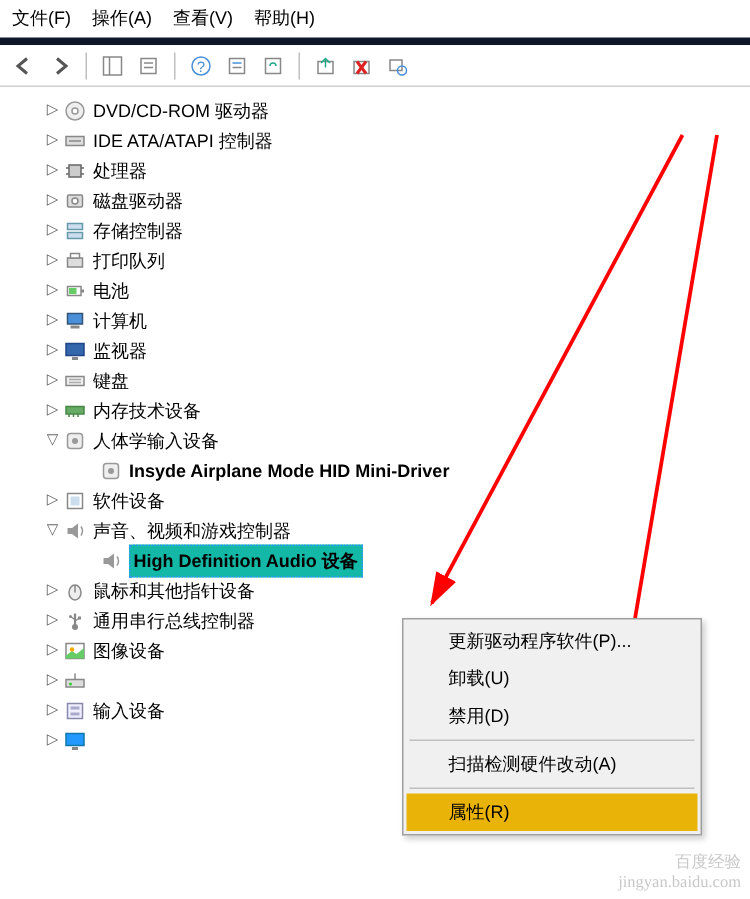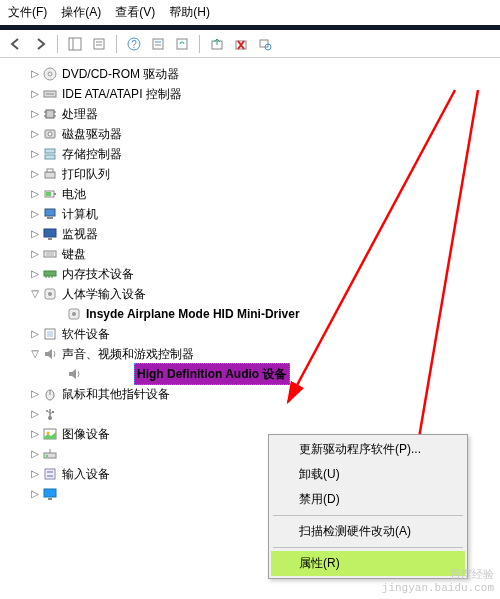--- a/index.html
+++ b/index.html
@@ -44,49 +44,48 @@
     display: inline-block;
     cursor: pointer;
   }
   .node .icon {
     width: 16px; height: 16px;
     display: inline-flex; align-items: center; justify-content: center;
     margin-right: 4px;
   }
   .node .label { cursor: default; }
   .selected .label {
-    background: #a21caf;
+    background: #14b8a6;
     border: 1px dotted #3399ff;
     padding: 0 2px;
-    margin-left: 48px;
   }
   .depth1 { padding-left: 24px; }
   .depth2 { padding-left: 48px; font-weight: bold; }
   .context-menu {
     position: absolute;
     background: #f0f0f0;
     border: 1px solid #a0a0a0;
     box-shadow: 2px 2px 4px rgba(0,0,0,0.2);
     padding: 2px;
     font-size: 12px;
   }
   .cm-item {
     padding: 4px 22px 4px 28px;
     cursor: default;
   }
-  .cm-item.highlight { background: #bef264; }
+  .cm-item.highlight { background: #eab308; }
   .cm-sep { height: 1px; background: #c0c0c0; margin: 3px 2px; }
   .arrow {
     position: absolute; pointer-events: none;
   }
   .watermark {
     position: absolute; right: 6px; bottom: 4px;
     text-align: right; color: #c8c8c8;
     font-size: 11px; line-height: 13px;
-    font-family: Liberation Mono, monospace;
+    font-family: Liberation Serif, serif;
   }
 </style>
 </head>
 <body>
 
 <div class="menubar">
   <span>文件(F)</span>
   <span>操作(A)</span>
   <span>查看(V)</span>
   <span>帮助(H)</span>
@@ -342,20 +341,21 @@
       <span class="icon">
         <svg width="16" height="16" viewBox="0 0 16 16">
           <circle cx="8" cy="12" r="2" fill="#888"></circle>
           <line x1="8" y1="12" x2="8" y2="3" stroke="#888" stroke-width="1.5"></line>
           <line x1="8" y1="7" x2="5" y2="5" stroke="#888"></line>
           <line x1="8" y1="8" x2="11" y2="6" stroke="#888"></line>
           <circle cx="5" cy="5" r="1" fill="#888"></circle>
           <rect x="10" y="5" width="2" height="2" fill="#888"></rect>
         </svg>
       </span>
+      <span class="label">通用串行总线控制器</span>
     </div>
     <div class="node depth1">
       <span class="expander">▷</span>
       <span class="icon">
         <svg width="16" height="16" viewBox="0 0 16 16">
           <rect x="2" y="3" width="12" height="10" fill="#fff" stroke="#888"></rect>
           <circle cx="6" cy="7" r="1.5" fill="#fa0"></circle>
           <path d="M2 11 L6 8 L9 10 L14 6 L14 13 L2 13 Z" fill="#6c6"></path>
         </svg>
       </span>
@@ -396,21 +396,21 @@
 <svg class="arrow" style="left:0;top:0;" width="500" height="599">
   <defs>
     <marker id="ah" markerWidth="10" markerHeight="10" refX="8" refY="3" orient="auto">
       <path d="M0,0 L9,3 L0,6 Z" fill="#ff0000"></path>
     </marker>
   </defs>
   <line x1="455" y1="90" x2="288" y2="402" stroke="#ff0000" stroke-width="2.5" marker-end="url(#ah)"></line>
   <line x1="478" y1="90" x2="400" y2="550" stroke="#ff0000" stroke-width="2.5" marker-end="url(#ah)"></line>
 </svg>
 
-<div class="context-menu" style="left:268px; top:434px; width:200px;">
+<div class="context-menu" style="left:268px; top:412px; width:200px;">
   <div class="cm-item">更新驱动程序软件(P)...</div>
   <div class="cm-item">卸载(U)</div>
   <div class="cm-item">禁用(D)</div>
   <div class="cm-sep"></div>
   <div class="cm-item">扫描检测硬件改动(A)</div>
   <div class="cm-sep"></div>
   <div class="cm-item highlight">属性(R)</div>
 </div>
 
 <div class="watermark">

